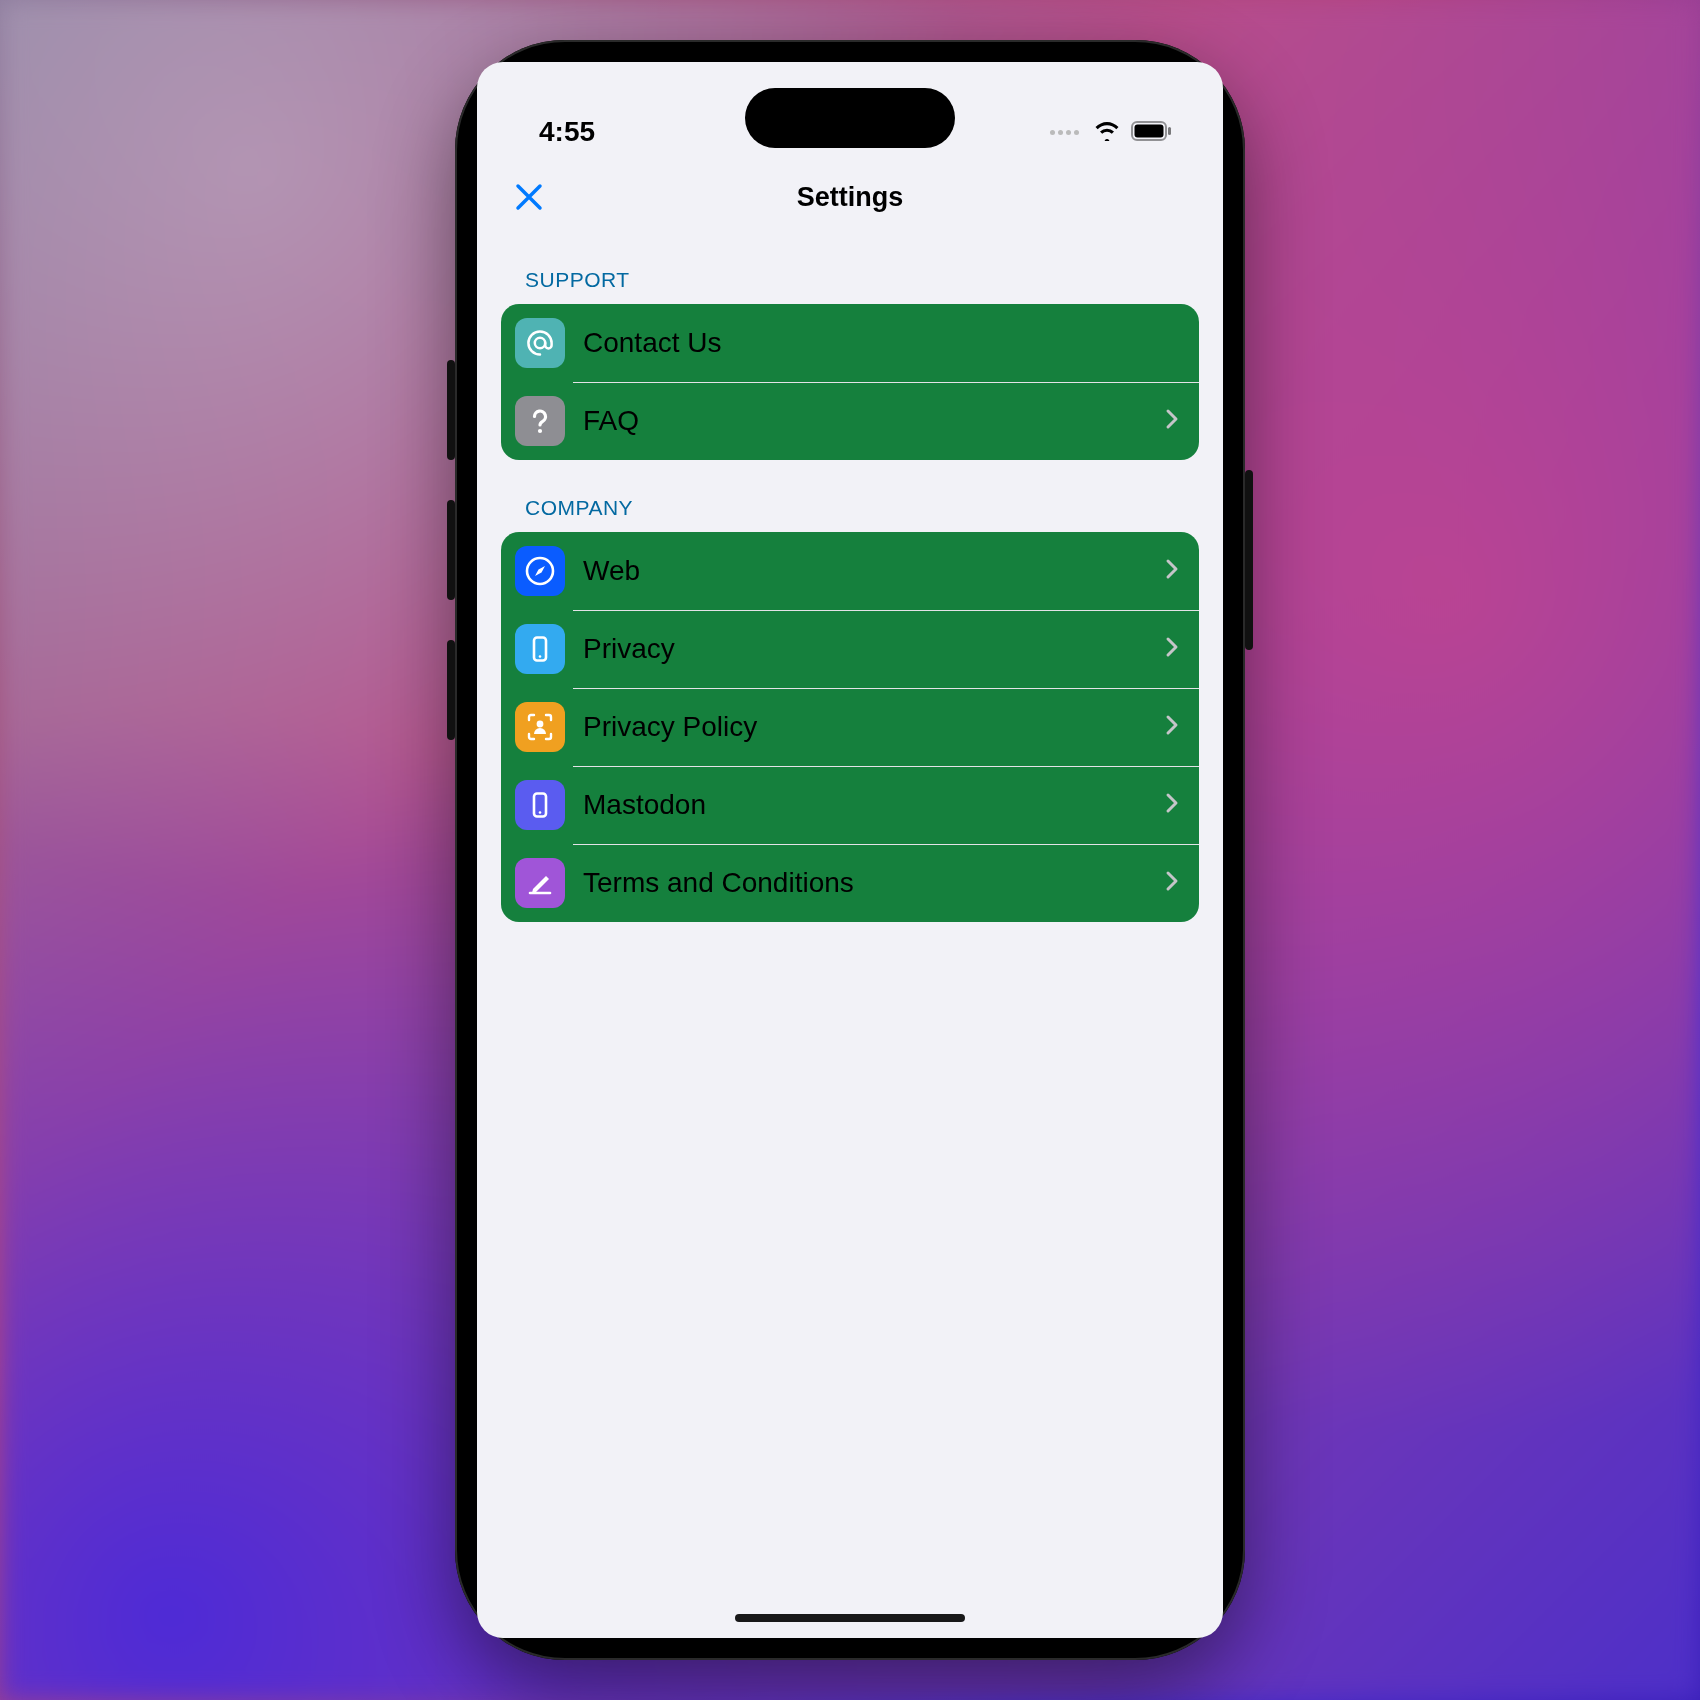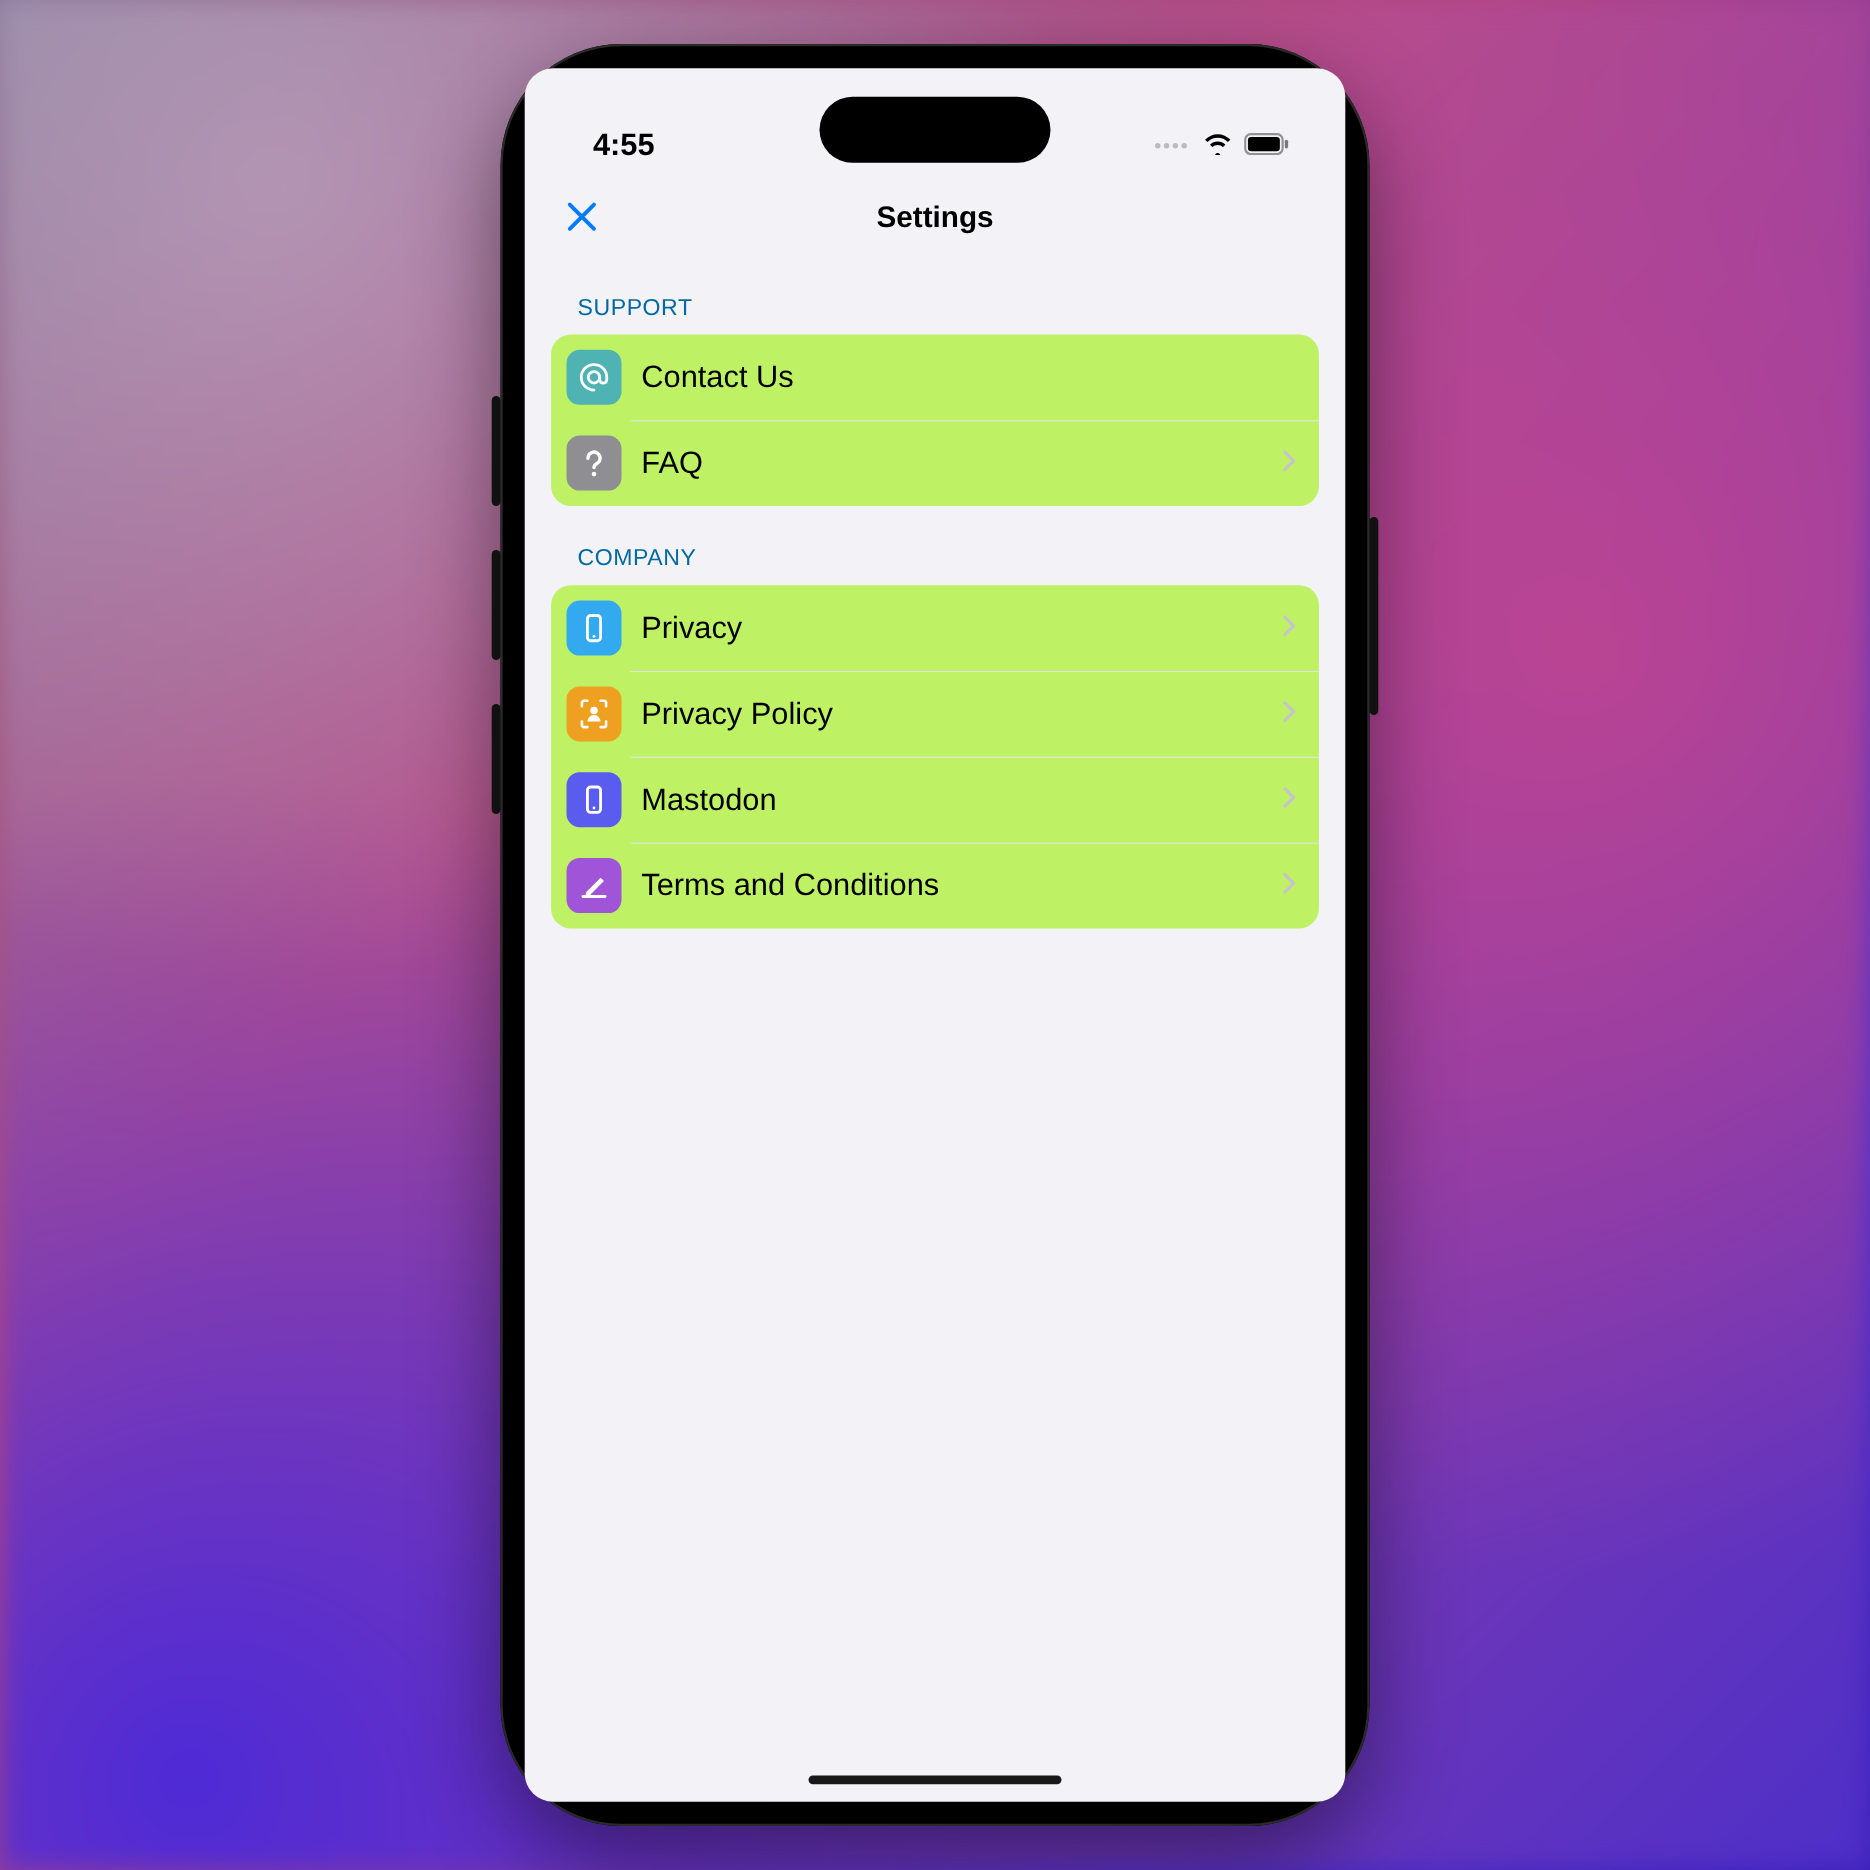--- a/index.html
+++ b/index.html
@@ -83,21 +83,21 @@
   }
   .nav-title { font-size:27px; font-weight:600; }
   .content { padding: 0 24px; }
   .section-header {
     font-size: 21px;
     color:#0369a1;
     letter-spacing: 0.5px;
     padding: 36px 24px 12px 24px;
   }
   .group {
-    background:#bef264;
+    background:#15803d;
     border-radius:18px;
     overflow:hidden;
   }
   .row {
     display:flex; align-items:center;
     min-height:78px;
     padding: 10px 20px 10px 14px;
     cursor:pointer;
     position:relative;
   }
@@ -187,20 +187,32 @@
           <span class="chevron"><svg width="14" height="22" viewBox="0 0 14 22">
                 <path d="M3 3 L11 11 L3 19" fill="none" stroke="#c5c5c9" stroke-width="3" stroke-linecap="round" stroke-linejoin="round"></path>
               </svg></span>
         </div>
 
       </div>
 
       <div class="section-header">COMPANY</div>
       <div class="group">
 
+        <div class="row">
+          <div class="icon-box" style="background:#0a5cff">
+            <svg width="34" height="34" viewBox="0 0 34 34">
+                <circle cx="17" cy="17" r="13" fill="none" stroke="#fff" stroke-width="2.6"></circle>
+                <path d="M22 12 L18.5 18.5 L12 22 L15.5 15.5 Z" fill="#fff"></path>
+              </svg>
+          </div>
+          <span class="row-label">Web</span>
+          <span class="chevron"><svg width="14" height="22" viewBox="0 0 14 22">
+                <path d="M3 3 L11 11 L3 19" fill="none" stroke="#c5c5c9" stroke-width="3" stroke-linecap="round" stroke-linejoin="round"></path>
+              </svg></span>
+        </div>
 
         <div class="row">
           <div class="icon-box" style="background:#33aaf0">
             <svg width="30" height="30" viewBox="0 0 30 30">
                 <rect x="9" y="3.5" width="12" height="23" rx="3" fill="none" stroke="#fff" stroke-width="2.6"></rect>
                 <circle cx="15" cy="22.5" r="1.3" fill="#fff"></circle>
               </svg>
           </div>
           <span class="row-label">Privacy</span>
           <span class="chevron"><svg width="14" height="22" viewBox="0 0 14 22">

